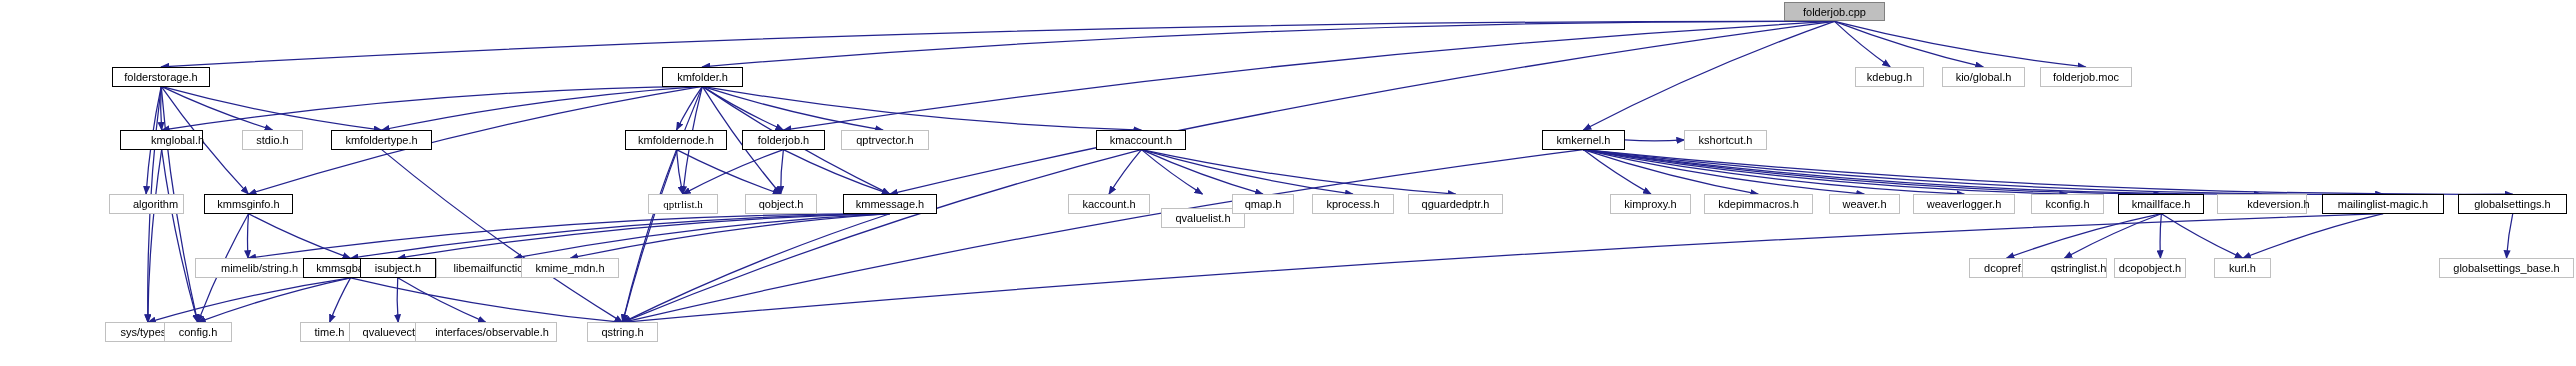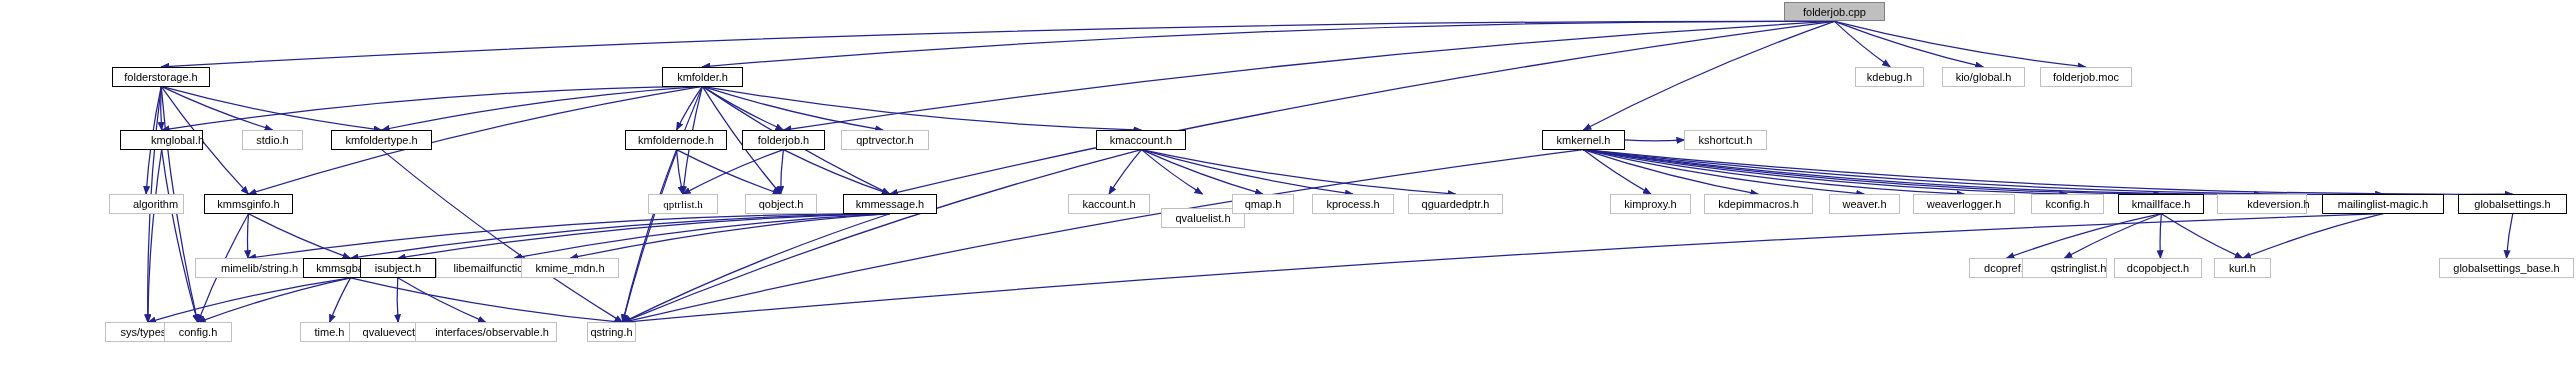--- a/index.html
+++ b/index.html
@@ -135,24 +135,24 @@
       <div class="node thin" style="left: 2217px; top: 194px; width: 90px; padding-left: 33px;">kdeversion.h</div>
       <div class="node bold" style="left: 2322px; top: 194px; width: 122px;">mailinglist-magic.h</div>
       <div class="node bold" style="left: 2458px; top: 194px; width: 109px;">globalsettings.h</div>
       <div class="node thin" style="left: 195px; top: 258px; width: 129px;">mimelib/string.h</div>
       <div class="node bold" style="left: 303px; top: 258px; width: 95px;">kmmsgbase.h</div>
       <div class="node bold" style="left: 360px; top: 258px; width: 76px;">isubject.h</div>
       <div class="node thin" style="left: 436px; top: 258px; width: 155px;">libemailfunctions/email.h</div>
       <div class="node thin" style="left: 521px; top: 258px; width: 98px;">kmime_mdn.h</div>
       <div class="node thin" style="left: 1969px; top: 258px; width: 76px;">dcopref.h</div>
       <div class="node thin" style="left: 2022px; top: 258px; width: 85px; padding-left: 28px;">qstringlist.h</div>
-      <div class="node thin" style="left: 2114px; top: 258px; width: 88px;">dcopobject.h</div>
+      <div class="node thin" style="left: 2114px; top: 258px; width: 72px;">dcopobject.h</div>
       <div class="node thin" style="left: 2214px; top: 258px; width: 57px;">kurl.h</div>
       <div class="node thin" style="left: 2439px; top: 258px; width: 135px;">globalsettings_base.h</div>
       <div class="node thin" style="left: 105px; top: 322px; width: 86px;">sys/types.h</div>
       <div class="node thin" style="left: 164px; top: 322px; width: 68px;">config.h</div>
       <div class="node thin" style="left: 300px; top: 322px; width: 59px;">time.h</div>
       <div class="node thin" style="left: 349px; top: 322px; width: 98px;">qvaluevector.h</div>
       <div class="node thin" style="left: 415px; top: 322px; width: 142px; padding-left: 12px;">interfaces/observable.h</div>
-      <div class="node thin" style="left: 587px; top: 322px; width: 49px;">qstring.h</div>
+      <div class="node thin" style="left: 587px; top: 322px; width: 71px;">qstring.h</div>
     </div>
 </div>
 
 
 </body></html>

